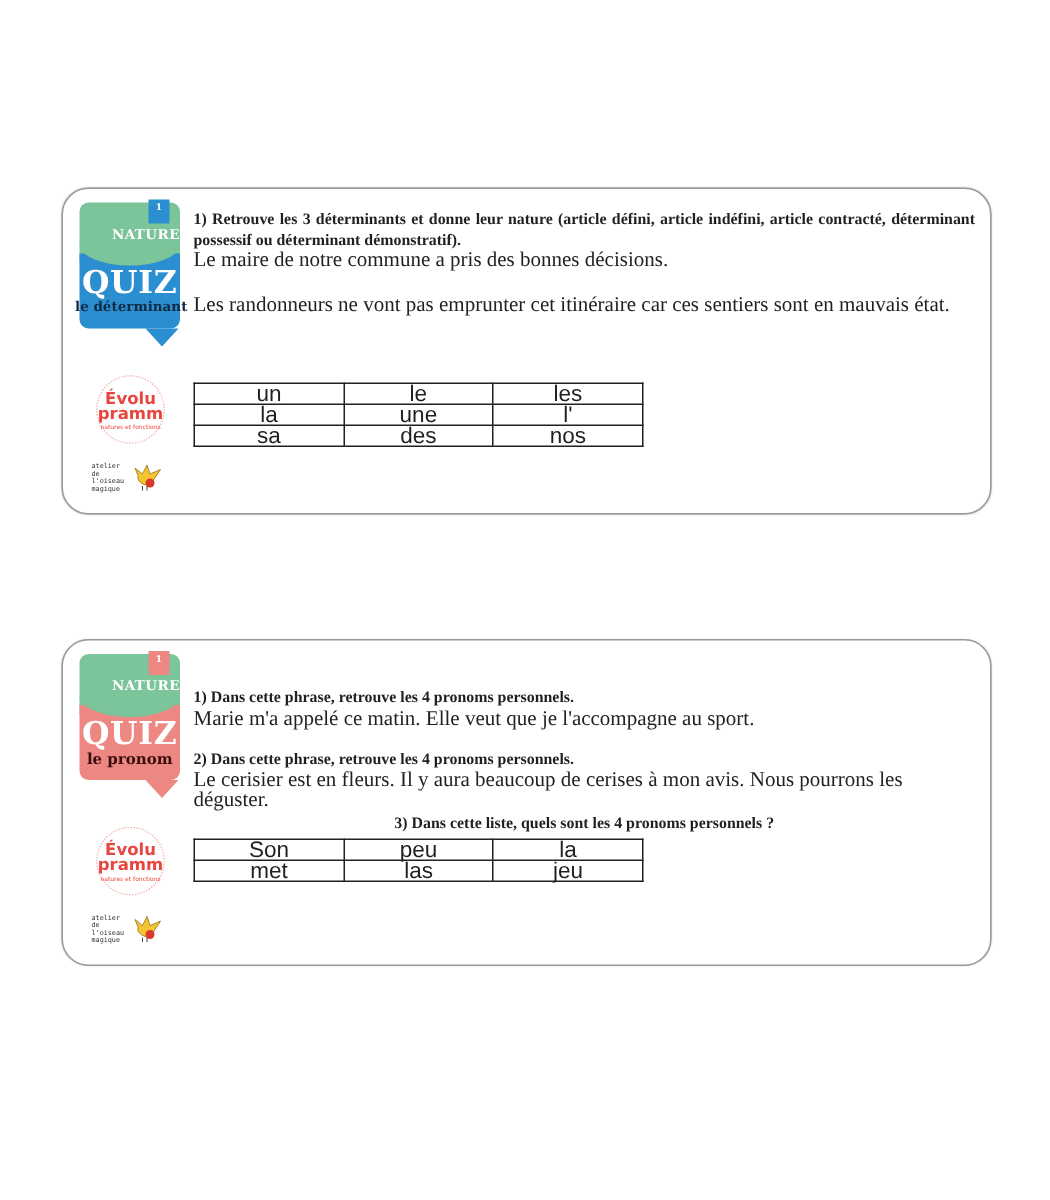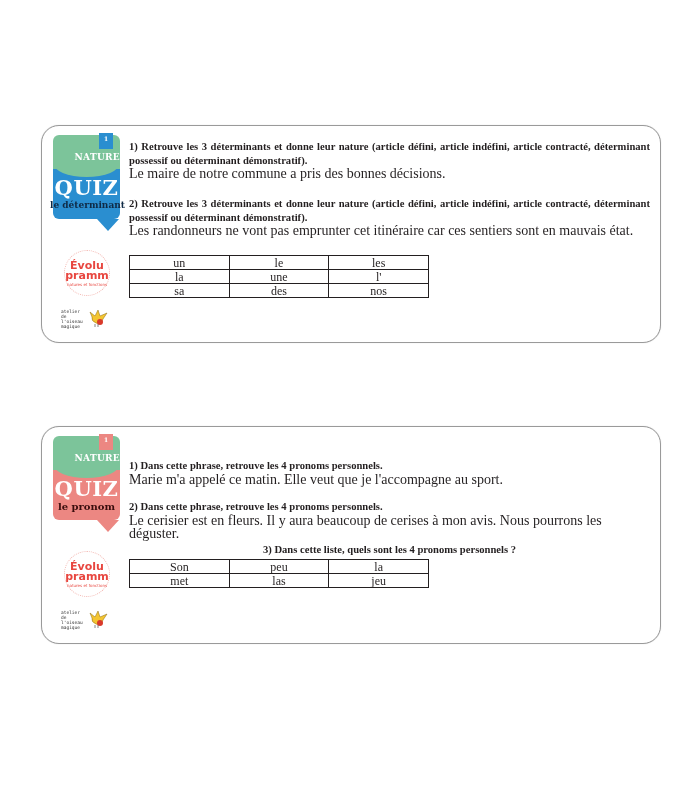--- a/index.html
+++ b/index.html
@@ -98,21 +98,21 @@
     font-weight:bold; font-size:10.6px; line-height:13.5px; text-align:justify;
     font-family:"Liberation Serif","DejaVu Serif",serif;
   }
   .a {
     font-size:14px; line-height:13px; font-family:"Liberation Serif","DejaVu Serif",serif;
   }
   .block { position:absolute; left:0; right:0; }
 
   table.words {
     border-collapse:collapse; width:300px; margin-top:2px;
-    font-family:Liberation Serif, serif; font-size:12px;
+    font-family:Liberation Sans, sans-serif; font-size:15px;
   }
   table.words td {
     border:1.3px solid #231f20; width:100px; height:13px; padding:0; text-align:center;
     line-height:12px; vertical-align:bottom;
   }
 </style>
 </head>
 <body>
 
 <div class="card c1">
@@ -141,21 +141,20 @@
       <path d="M8 16 L8 19 M11 16 L11 19" stroke="#333" stroke-width="0.6"></path>
     </svg>
   </div>
 
   <div class="content">
     <div class="block" style="top:14px;">
       <div class="q">1) Retrouve les 3 déterminants et donne leur nature (article défini, article indéfini, article contracté, déterminant possessif ou déterminant démonstratif).</div>
       <div class="a">Le maire de notre commune a pris des bonnes décisions.</div>
     </div>
     <div class="block" style="top:71px;">
-      <div class="q">2) Retrouve les 3 déterminants et donne leur nature (article défini, article indéfini, article contracté, déterminant possessif ou déterminant démonstratif).</div>
       <div class="a">Les randonneurs ne vont pas emprunter cet itinéraire car ces sentiers sont en mauvais état.</div>
     </div>
     <div class="block" style="top:127px;">
       <table class="words">
         <tbody>
             <tr>
           <td>un</td>
           <td>le</td>
           <td>les</td>
         </tr>

